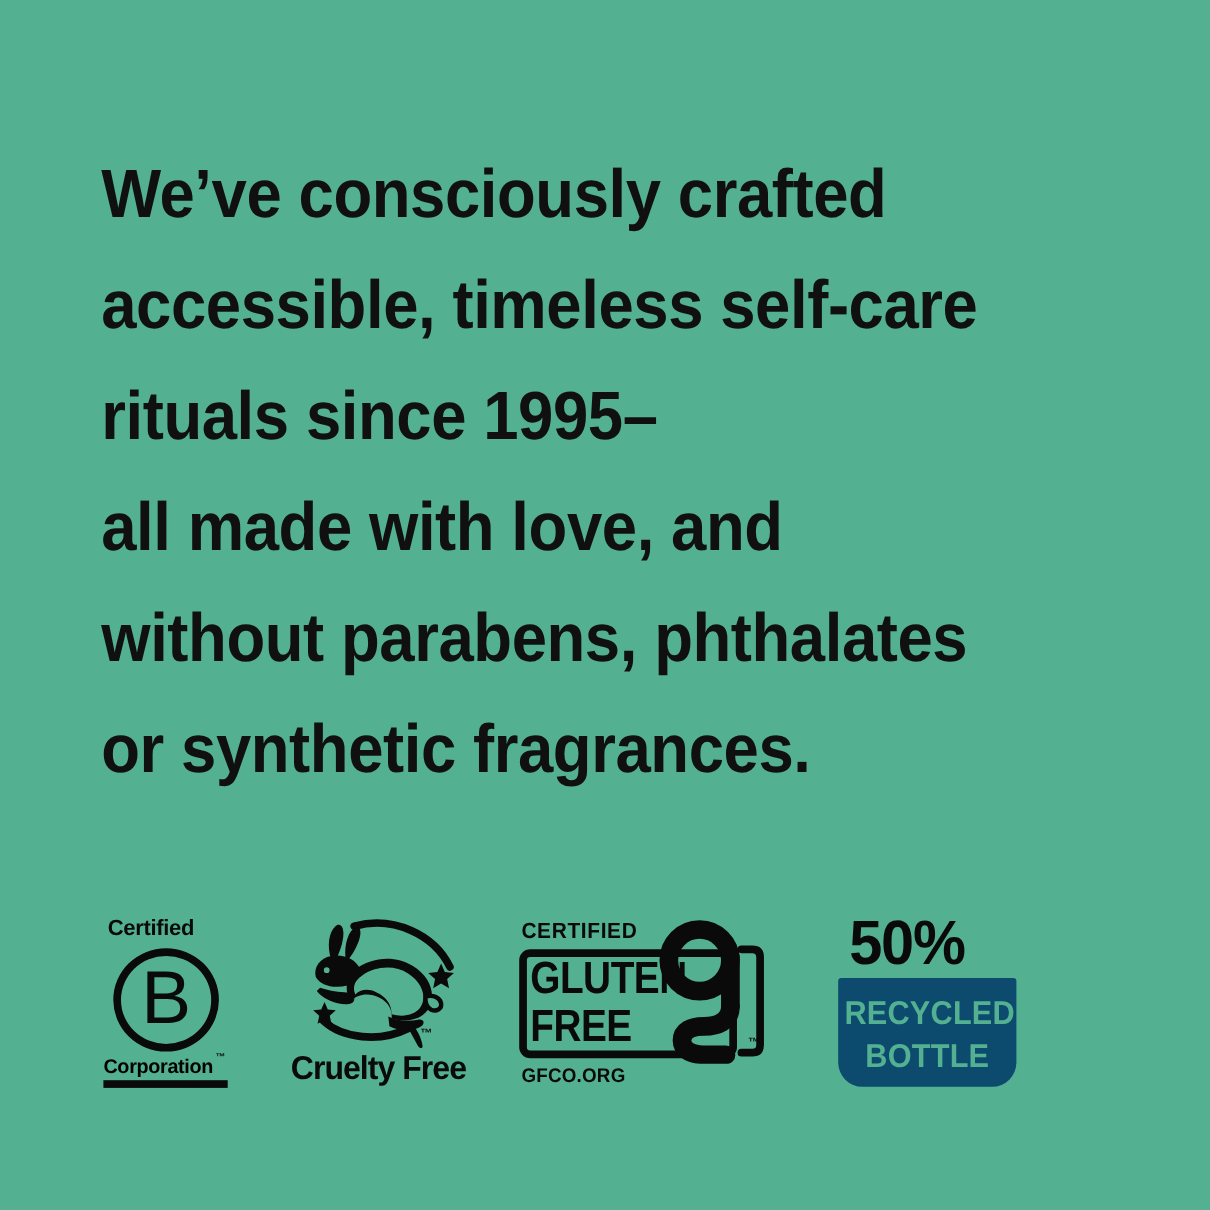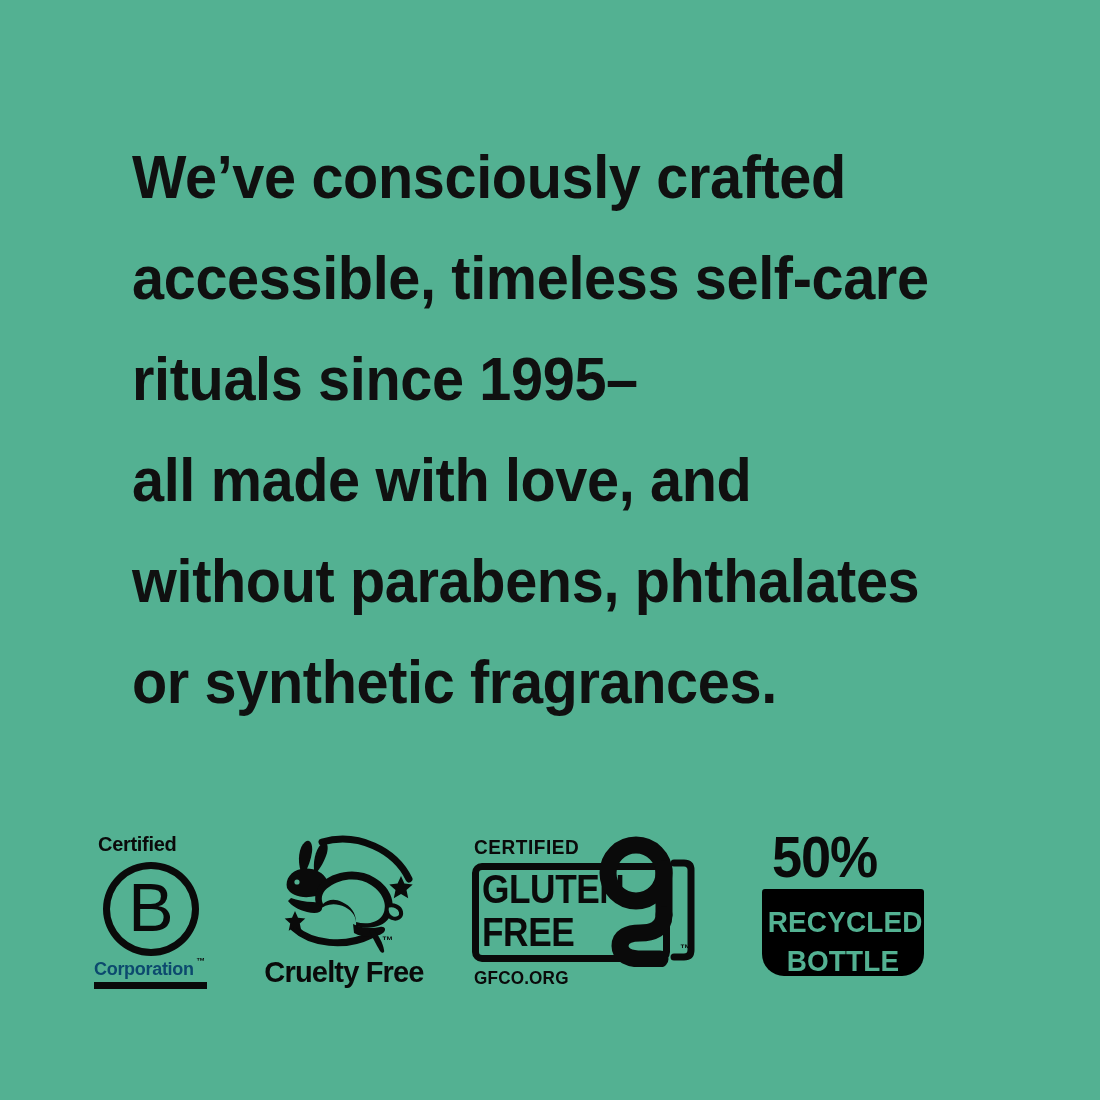--- a/index.html
+++ b/index.html
@@ -19,21 +19,20 @@
     height: 1100px;
     background: #53b192;
   }
 
   
   #headline {
     position: absolute;
     left: 92px;
     top: 126px;
     width: 950px;
-    margin-left: 40px;
   }
   .hl-line {
     display: block;
     font-family: "Liberation Sans", sans-serif;
     font-size: 62px;
     line-height: 101px;
     font-weight: 700;
     letter-spacing: -0.4px;
     color: #101010;
     white-space: pre;
@@ -87,21 +86,21 @@
     line-height: 1;
     font-family: "Liberation Sans", sans-serif;
     padding-bottom: 4px;
     box-sizing: border-box;
   }
   .bcorp-corporation {
     position: absolute;
     left: 2px; top: 128px;
     font-size: 18px;
     font-weight: 700;
-    color: #0c4a6e;
+    color: #000000;
     letter-spacing: -0.3px;
     line-height: 1;
   }
   .bcorp-tm {
     position: absolute;
     left: 104px; top: 124px;
     font-size: 9px;
     font-weight: 700;
     color: #0a0a0a;
   }
@@ -205,22 +204,22 @@
     font-weight: 700;
     color: #0a0a0a;
     line-height: 1;
     letter-spacing: -1.2px;
     transform: scaleX(0.95);
     transform-origin: left top;
   }
   .rc-box {
     position: absolute;
     left: 6px; top: 57px;
-    width: 162px; height: 87px;
-    background: #000000;
+    width: 162px; height: 99px;
+    background: #0c4a6e;
     border-radius: 3px 3px 22px 22px;
   }
   .rc-line {
     position: absolute;
     left: 0;
     width: 100%;
     text-align: center;
     color: #53b192;
     font-weight: 700;
     line-height: 1;

